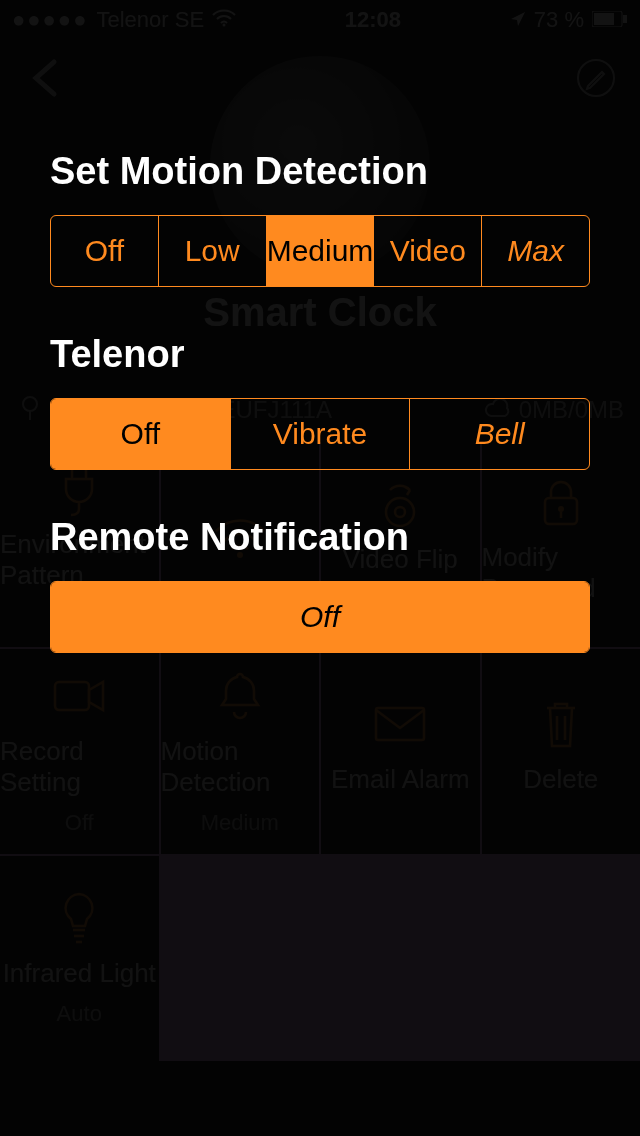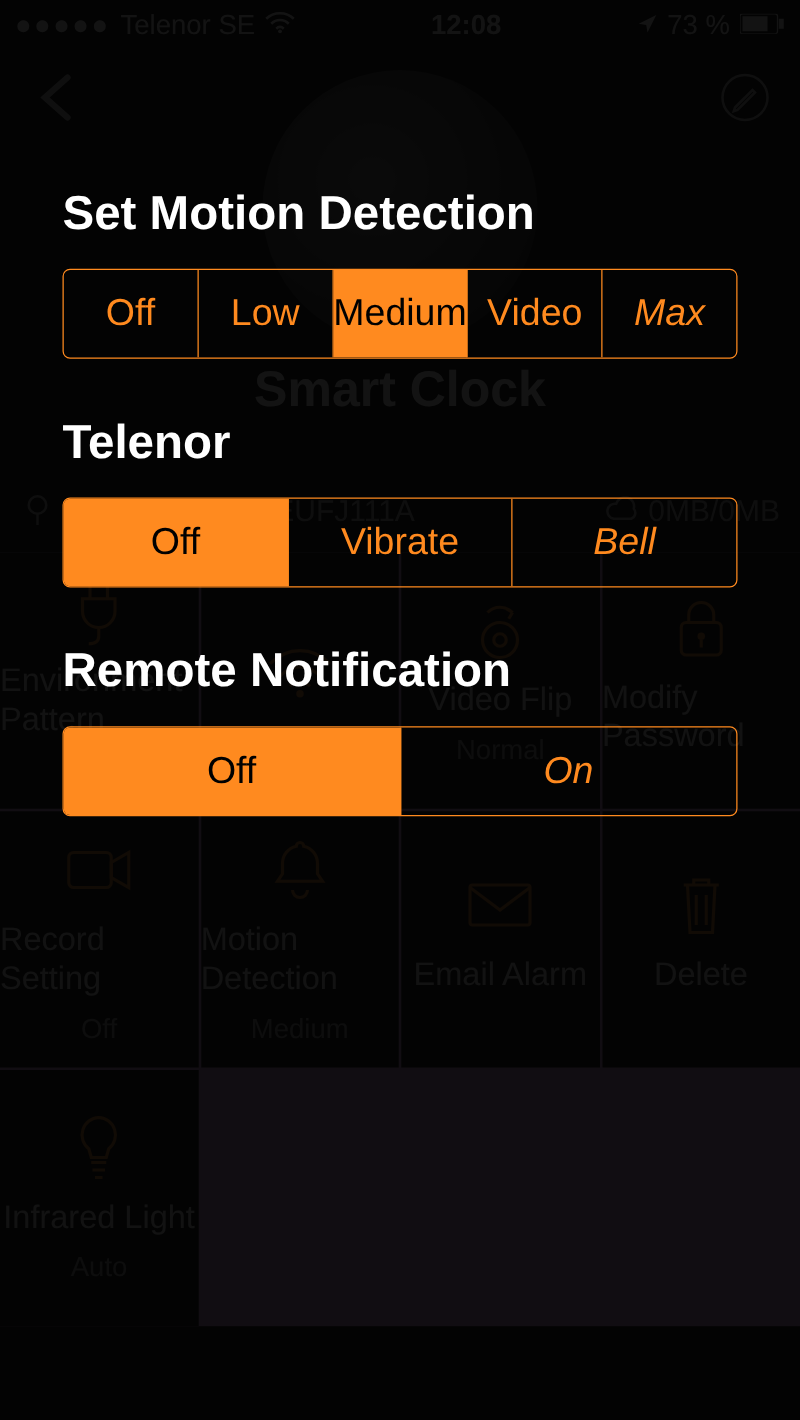--- a/index.html
+++ b/index.html
@@ -265,16 +265,15 @@
   <div class="m-title">Telenor</div>
   <div class="seg">
     <div class="opt sel">Off</div>
     <div class="opt">Vibrate</div>
     <div class="opt">Bell</div>
   </div>
 
   <div class="m-title">Remote Notification</div>
   <div class="seg two" style="margin-bottom:0">
     <div class="opt sel">Off</div>
-    <div class="opt">On</div>
   </div>
 
 </div>
 
 </body></html>

